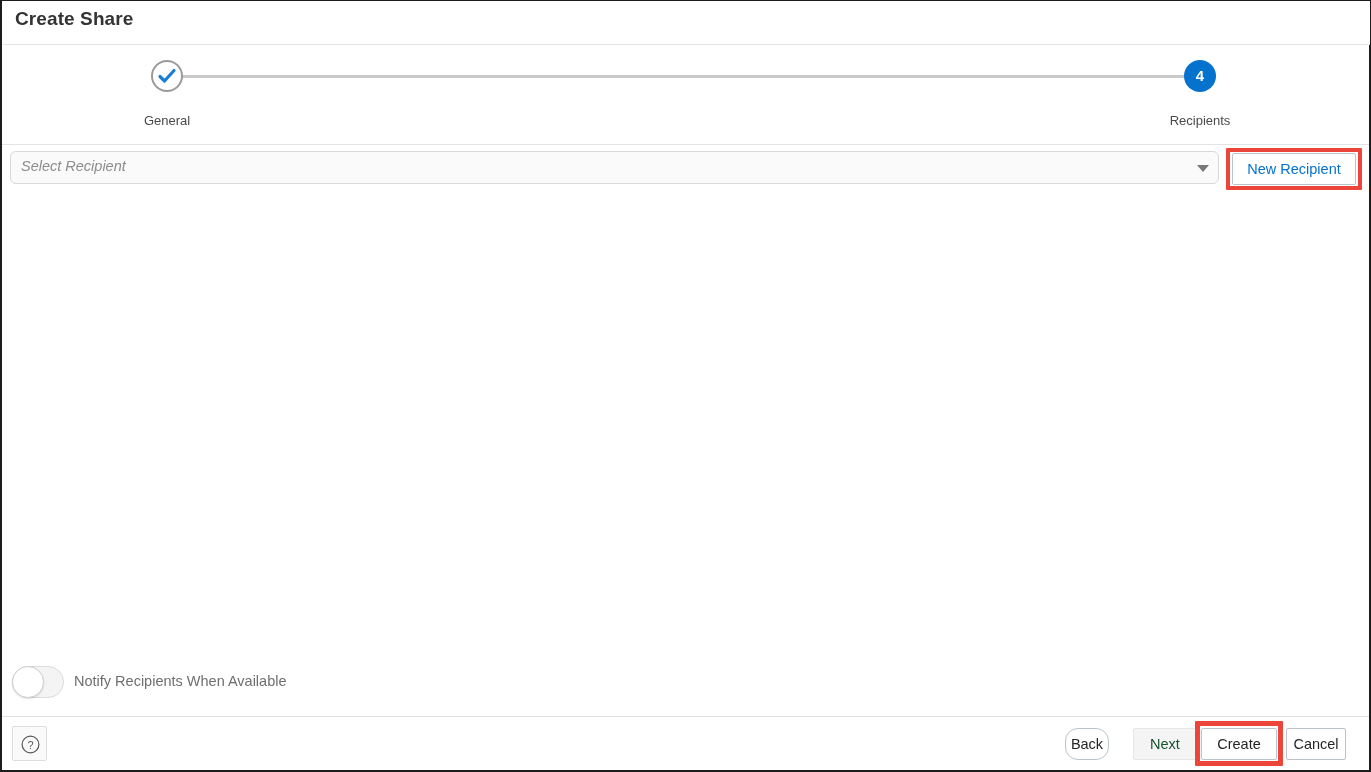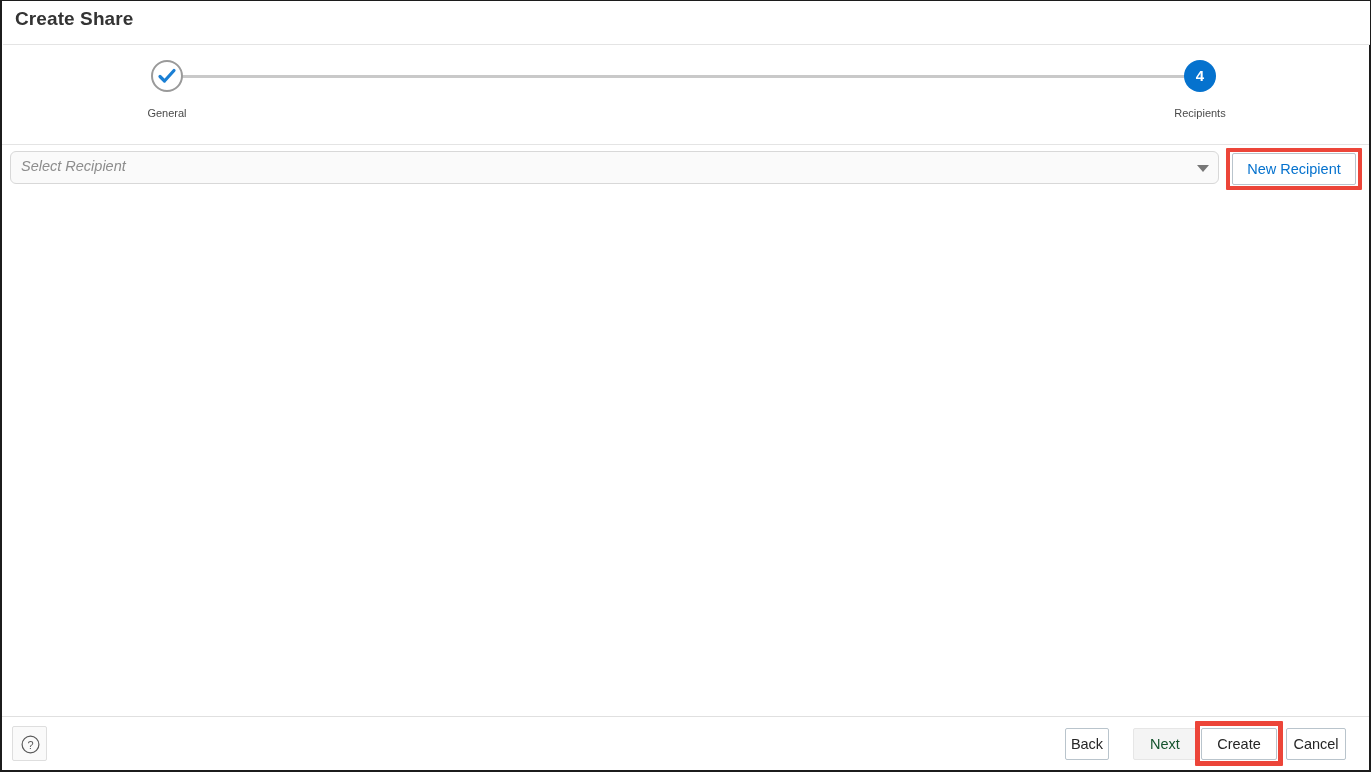--- a/index.html
+++ b/index.html
@@ -86,22 +86,22 @@
     position: absolute;
     left: 0; top: 0;
     width: 32px; height: 32px;
     line-height: 32px;
     text-align: center;
     color: #ffffff;
     font-size: 15px;
     font-weight: bold;
   }
   .step-label {
-    margin-top: 15px;
-    font-size: 11px;
+    margin-top: 21px;
+    font-size: 13px;
     color: #4a4a4a;
   }
   .step-label.current { color: #4a4a4a; }
 
   
   #recipient-row {
     position: absolute;
     left: 0; top: 145px;
     width: 100%;
     height: 48px;
@@ -228,21 +228,21 @@
     text-align: center;
     line-height: 30px;
     cursor: pointer;
   }
   .footer-btn.disabled {
     background: #f4f4f4;
     border: 1px solid #e6e6e6;
     color: #14532d;
     cursor: default;
   }
-  #btn-back   { left: 1063px; width: 44px; }
+  #btn-back   { left: 1063px; width: 44px; border-radius: 13px; }
   #btn-next   { left: 1131px; width: 64px; }
   #btn-create { left: 1199px; width: 76px; }
   #btn-cancel { left: 1284px; width: 60px; }
 
   #create-highlight {
     position: absolute;
     left: 1193px; top: 720px;
     width: 88px;
     height: 45px;
     border: 5px solid #ec4539;
@@ -288,20 +288,26 @@
       <span id="recipient-placeholder">Select Recipient</span>
       <span id="dropdown-arrow"></span>
     </div>
   </div>
 
   <div id="new-recipient-highlight"></div>
   <div id="new-recipient-button">New Recipient</div>
 
   <div id="body-area"></div>
 
+  <div id="notify-row">
+    <div id="notify-toggle">
+      <div id="notify-knob"></div>
+    </div>
+    <div id="notify-label">Notify Recipients When Available</div>
+  </div>
 
   <div id="footer">
     <div id="help-button">
       <svg width="19" height="19" viewBox="0 0 19 19">
         <circle cx="9.5" cy="9.5" r="8.4" stroke="#595959" stroke-width="1.2" fill="none"></circle>
         <text x="9.5" y="13.6" font-family="Liberation Sans, sans-serif" font-size="11" fill="#595959" text-anchor="middle">?</text>
       </svg>
     </div>
 
     <div class="footer-btn" id="btn-back">Back</div>

